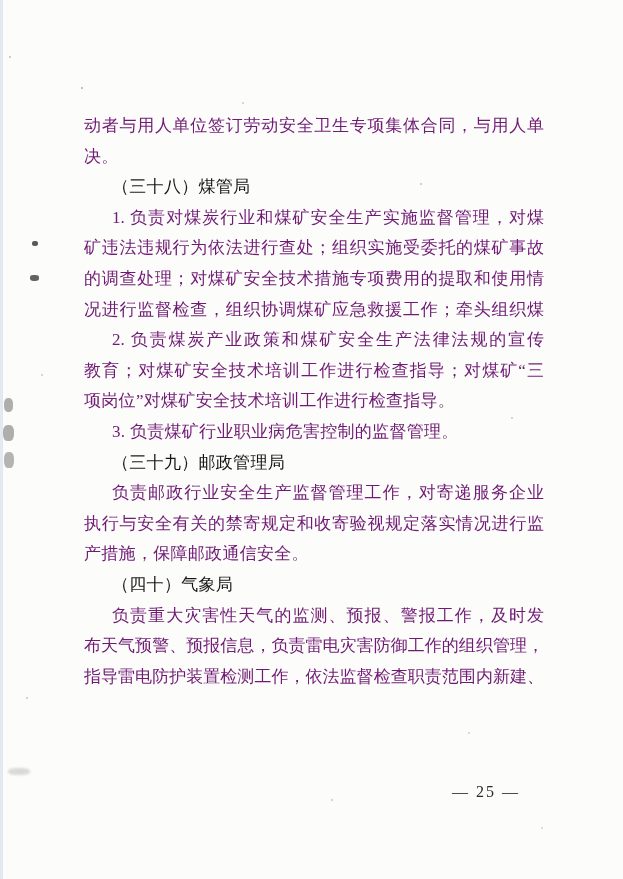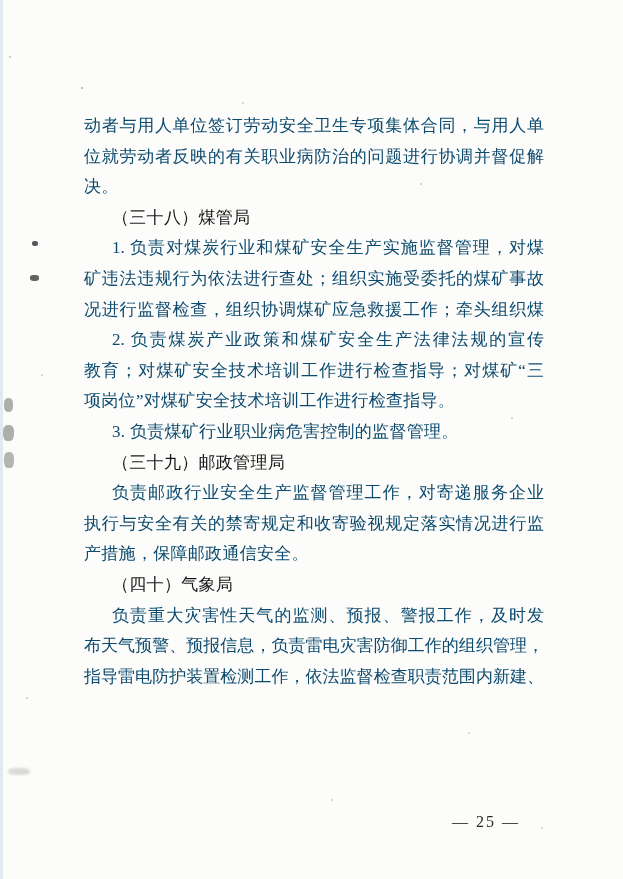--- a/index.html
+++ b/index.html
@@ -26,21 +26,21 @@
   .text-block {
     position: absolute;
     left: 84px;
     top: 111px;
     width: 460px;
   }
   .line {
     font-size: 17px;
     line-height: 30.6px;
     height: 30.6px;
-    color: #0c4a6e;
+    color: #701a75;
     letter-spacing: 0.3px;
     white-space: nowrap;
   }
   .line.fill {
     white-space: normal;
     text-align: justify;
     text-align-last: justify;
     letter-spacing: 0;
   }
   .line.heading {
@@ -50,21 +50,20 @@
   .line.indent {
     padding-left: 28px;
   }
   .page-number {
     position: absolute;
     left: 452px;
     top: 783px;
     font-size: 16px;
     color: #2a2a2a;
     letter-spacing: 2px;
-    margin-top: 30px;
   }
   
   .artifact {
     position: absolute;
     background: #3c3c3c;
     border-radius: 40%;
     filter: blur(0.4px);
   }
   .ink-mark-1 { left: 32px; top: 241px; width: 6px; height: 5px; opacity: .85; }
   .ink-mark-2 { left: 30px; top: 275px; width: 9px; height: 6px; opacity: .8; }
@@ -92,25 +91,25 @@
   }
 </style>
 </head>
 <body>
 
 <div class="page">
   <div class="scan-edge"></div>
 
   <div class="text-block">
       <div class="line fill">动者与用人单位签订劳动安全卫生专项集体合同，与用人单</div>
-      <div class="line fill">位就劳动者反映的有关职业病防治的问题进行协调并督促解</div>
       <div class="line">决。</div>
       <div class="line heading indent">（三十八）煤管局</div>
       <div class="line indent fill">1. 负责对煤炭行业和煤矿安全生产实施监督管理，对煤</div>
       <div class="line fill">矿违法违规行为依法进行查处；组织实施受委托的煤矿事故</div>
+      <div class="line fill">的调查处理；对煤矿安全技术措施专项费用的提取和使用情</div>
       <div class="line fill">况进行监督检查，组织协调煤矿应急救援工作；牵头组织煤</div>
       <div class="line indent fill">2. 负责煤炭产业政策和煤矿安全生产法律法规的宣传</div>
       <div class="line fill">教育；对煤矿安全技术培训工作进行检查指导；对煤矿“三</div>
       <div class="line">项岗位”对煤矿安全技术培训工作进行检查指导。</div>
       <div class="line indent">3. 负责煤矿行业职业病危害控制的监督管理。</div>
       <div class="line heading indent">（三十九）邮政管理局</div>
       <div class="line indent fill">负责邮政行业安全生产监督管理工作，对寄递服务企业</div>
       <div class="line fill">执行与安全有关的禁寄规定和收寄验视规定落实情况进行监</div>
       <div class="line">产措施，保障邮政通信安全。</div>
       <div class="line heading indent">（四十）气象局</div>

